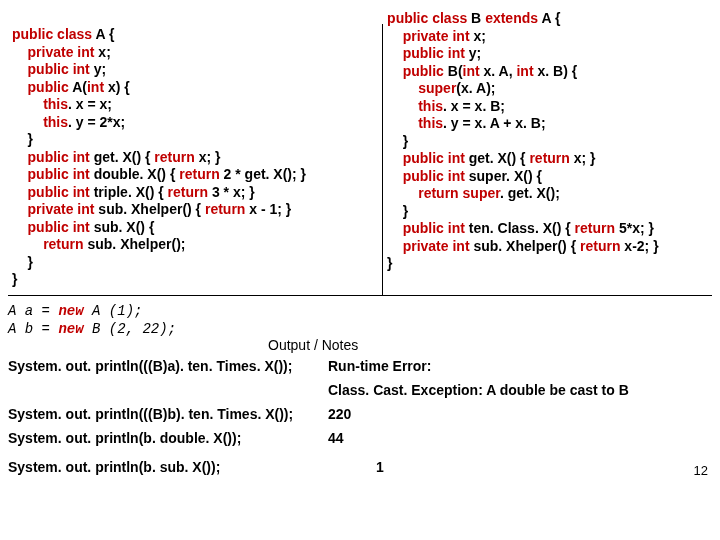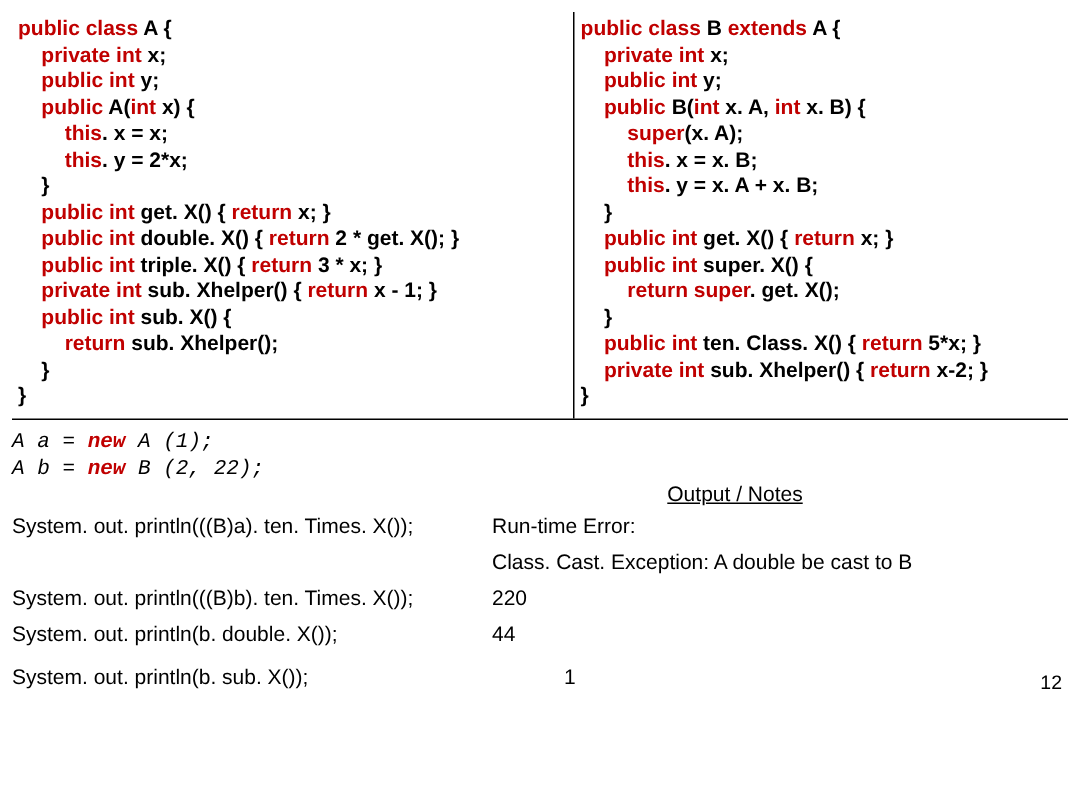--- a/index.html
+++ b/index.html
@@ -20,20 +20,21 @@
   }
   .col {
     padding: 2px 4px 6px 4px;
     white-space: pre;
     line-height: 1.25;
     font-weight: bold;
   }
   .col-left {
     flex: 0 0 52%;
     border-right: 1.5px solid #000;
+    margin-top: 16px;
   }
   .col-right {
     flex: 1;
   }
   .kw { color: #c00000; }
   .bottom {
     padding-top: 6px;
     position: relative;
   }
   .mono {
@@ -44,26 +45,26 @@
     font-size: 14px;
     font-style: italic;
   }
   .stmts {
     font-family: Arial, Helvetica, sans-serif;
     font-size: 14px;
     line-height: 1.7;
   }
   .row {
     display: flex;
+    font-weight: bold;
   }
   .row .lhs { flex: 0 0 320px; }
   .row .rhs { flex: 1; }
   .outhdr {
-    text-align: center;
-    text-decoration: underline;
+    text-align: left;
     margin-left: 260px;
     margin-top: -2px;
     margin-bottom: 2px;
   }
   .pgnum {
     position: absolute;
     right: 4px;
     bottom: 2px;
     font-size: 13px;
     margin-left: 16px;

